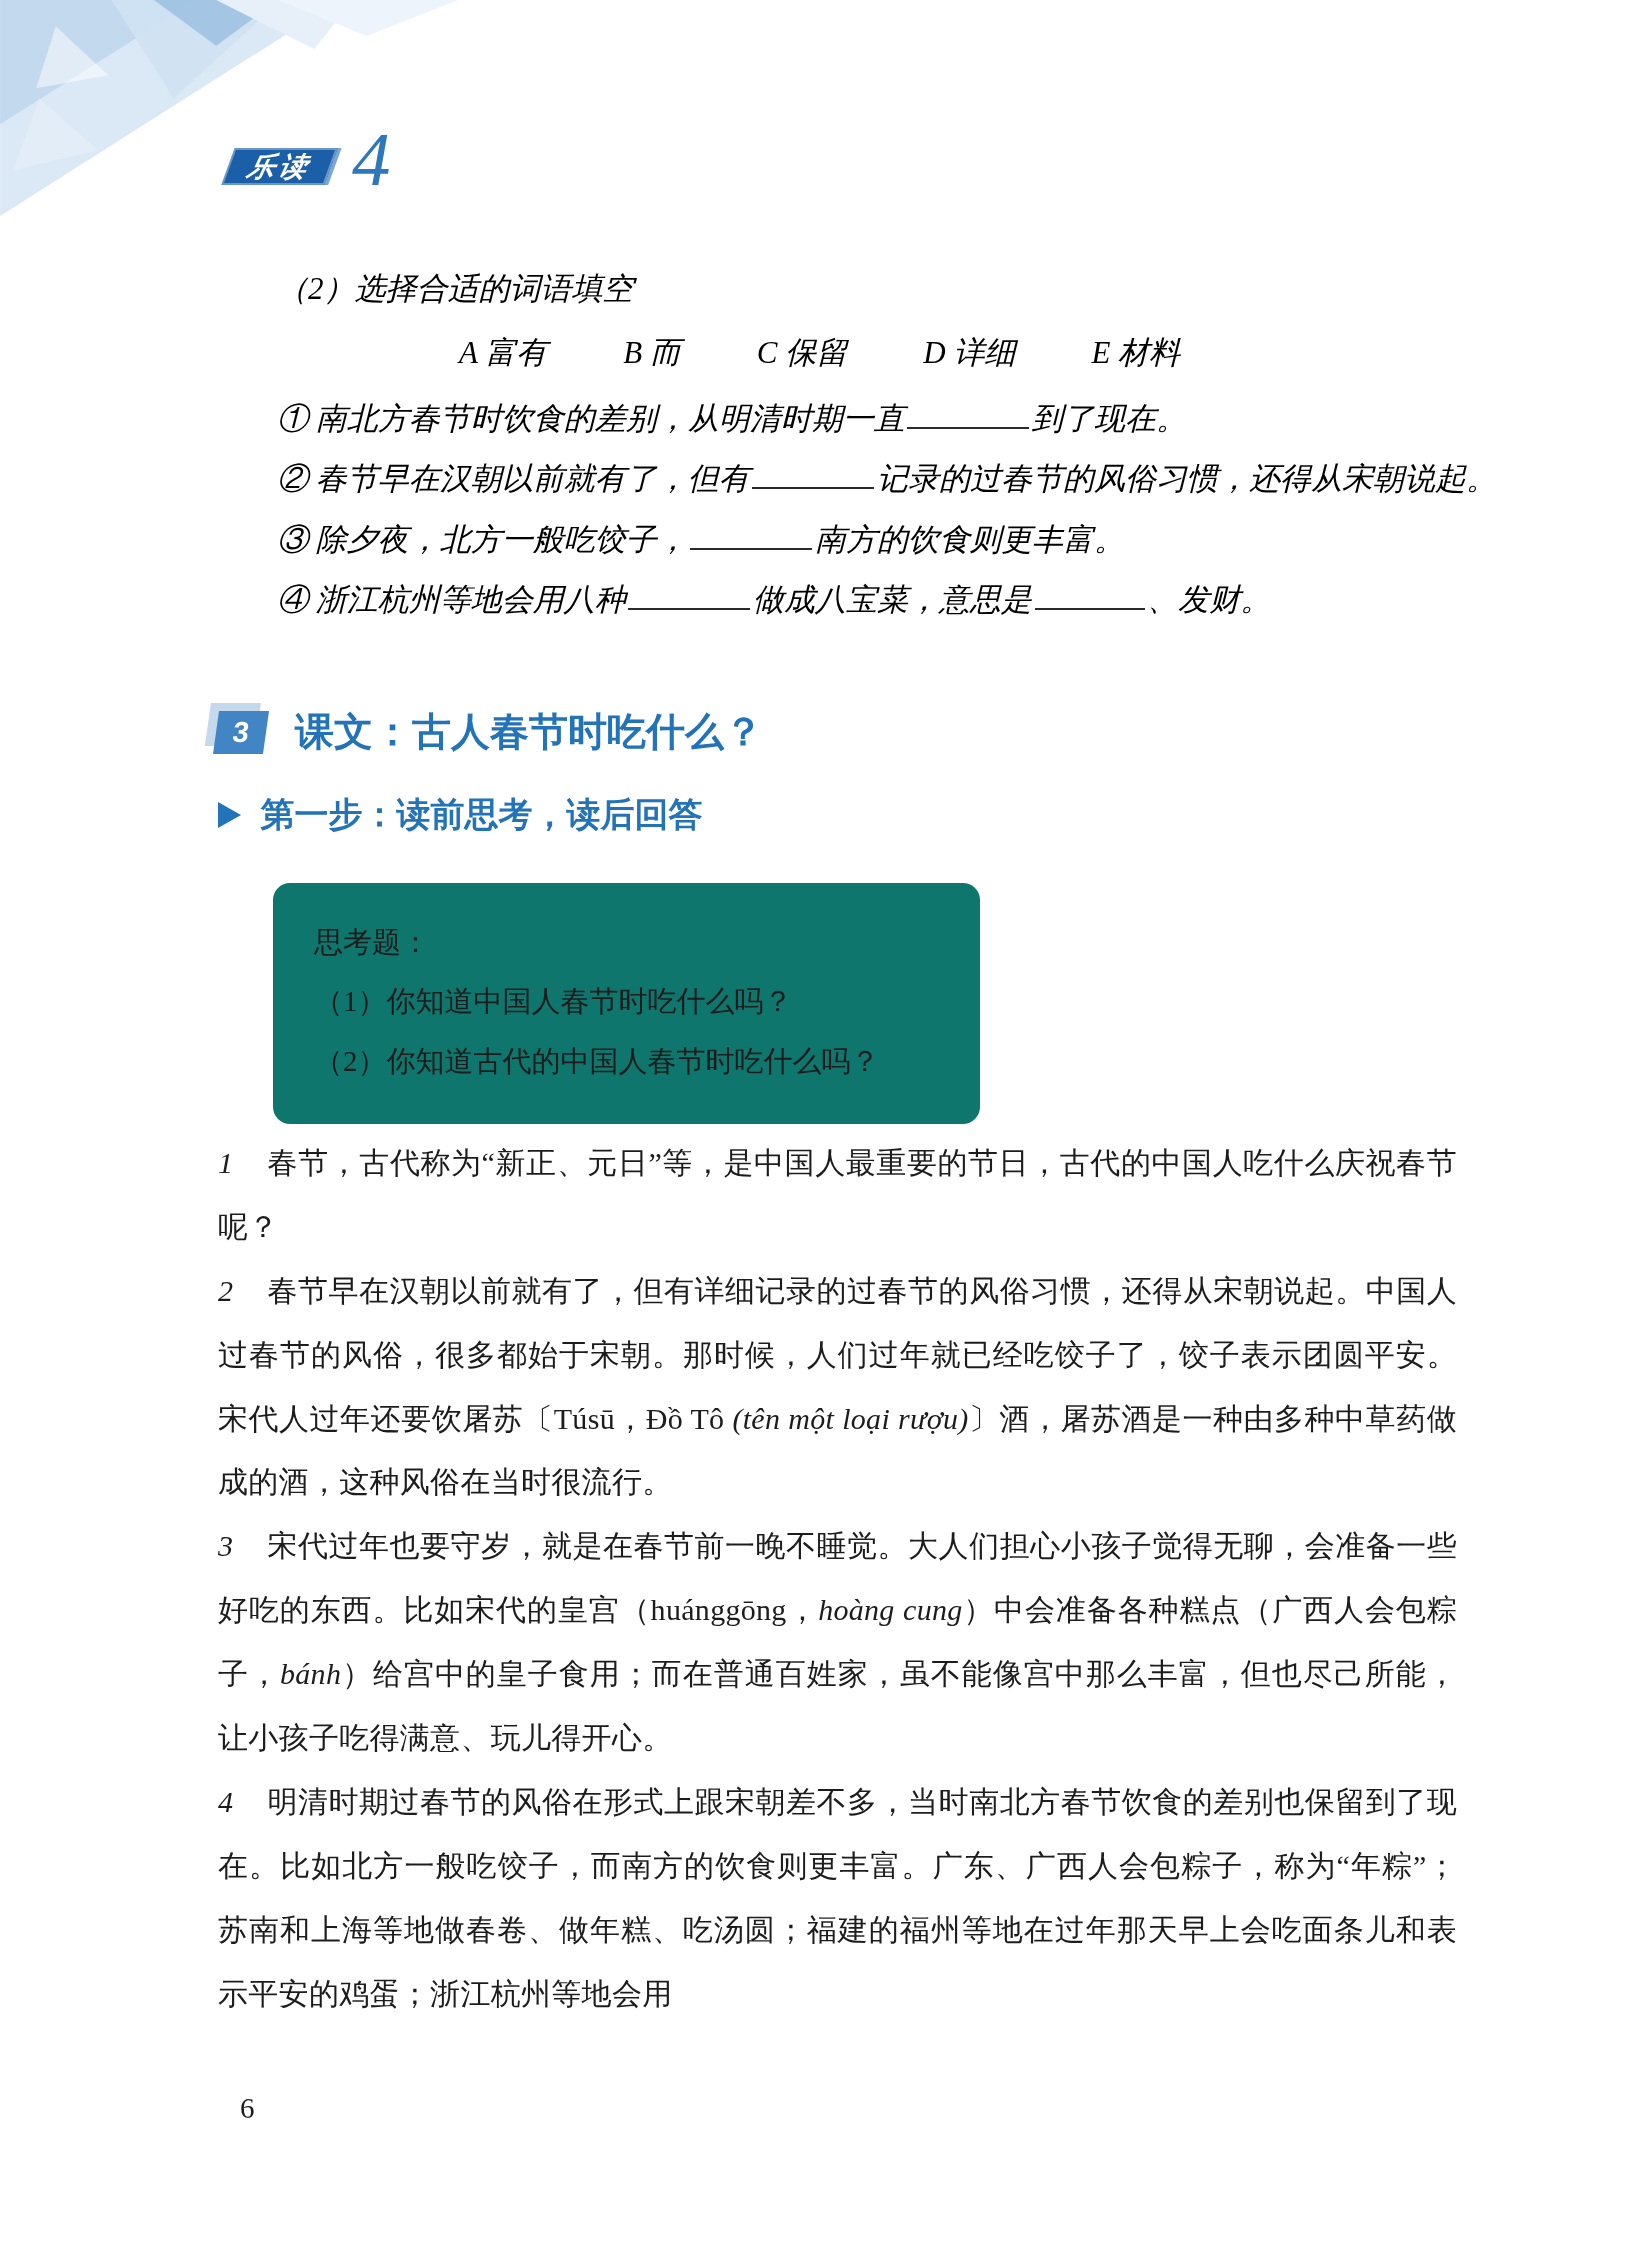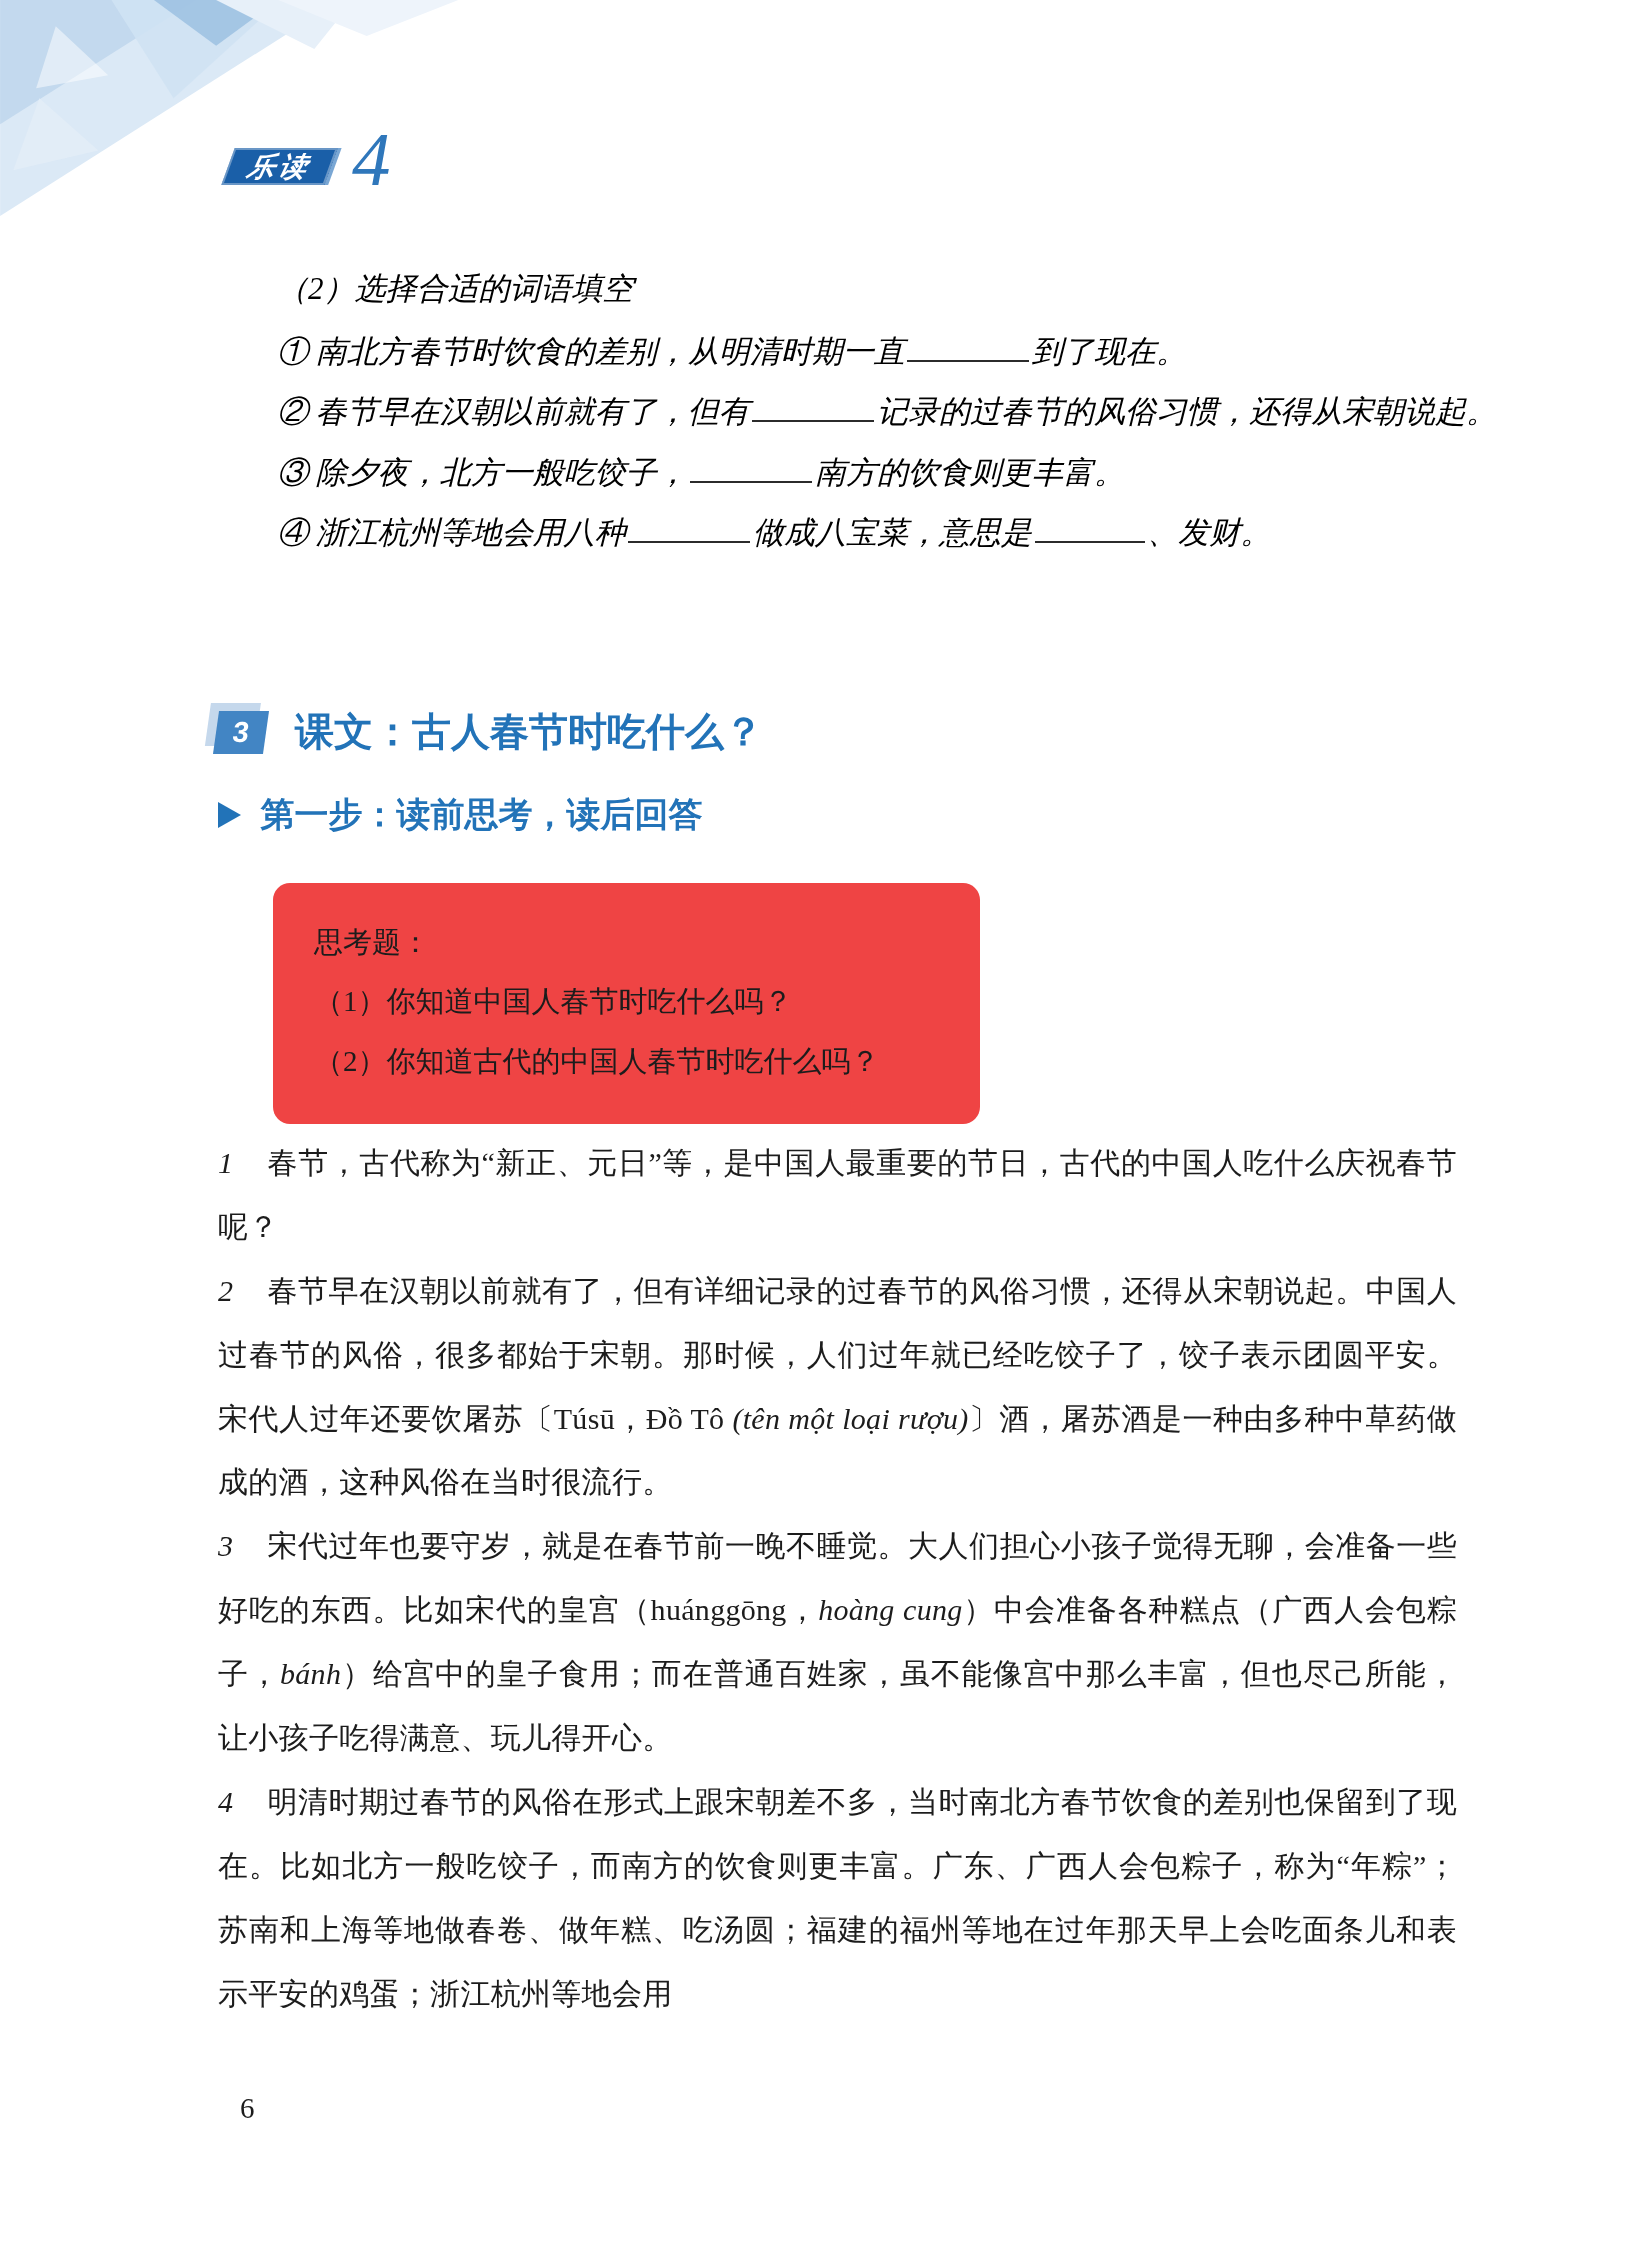--- a/index.html
+++ b/index.html
@@ -88,21 +88,21 @@
     border-bottom:13.7px solid transparent;
   }
   .step-label {
     color:#2273b8; font-size:34px; font-weight:bold;
     font-family:"Liberation Sans","DejaVu Sans",sans-serif;
   }
 
   
   .think-box {
     position:absolute; left:273px; top:883px; width:707px;
-    background:#ef4444; border-radius:17px;
+    background:#0f766e; border-radius:17px;
     padding:30px 41px 33px 41px;
     font-size:29px; line-height:2.05;
   }
 
   
   .main-text {
     position:absolute; left:218px; top:1131px; width:1239px;
   }
   .main-text p {
     font-size:30px; line-height:2.13;
@@ -139,20 +139,27 @@
 <div class="logo-wrap">
   <div class="logo-flag">
     <span>乐读</span>
   </div>
   <div class="logo-number">4</div>
 </div>
 
 <div class="exercise">
   <div class="ex-title">（2）选择合适的词语填空</div>
 
+  <div class="ex-options">
+    <span>A 富有</span>
+    <span>B 而</span>
+    <span>C 保留</span>
+    <span>D 详细</span>
+    <span>E 材料</span>
+  </div>
 
   <div class="ex-items">
     <div class="ex-item"><span>①</span> <span>南北方春节时饮食的差别，从明清时期一直</span><span class="blank"></span><span>到了现在。</span></div>
 
     <div class="ex-item"><span>②</span> <span>春节早在汉朝以前就有了，但有</span><span class="blank"></span><span>记录的过春节的风俗习惯，还得从宋朝说起。</span></div>
 
     <div class="ex-item"><span>③</span> <span>除夕夜，北方一般吃饺子，</span><span class="blank"></span><span>南方的饮食则更丰富。</span></div>
 
     <div class="ex-item"><span>④</span> <span>浙江杭州等地会用八种</span><span class="blank"></span><span>做成八宝菜，意思是</span><span class="blank narrow"></span><span>、发财。</span></div>
   </div>

